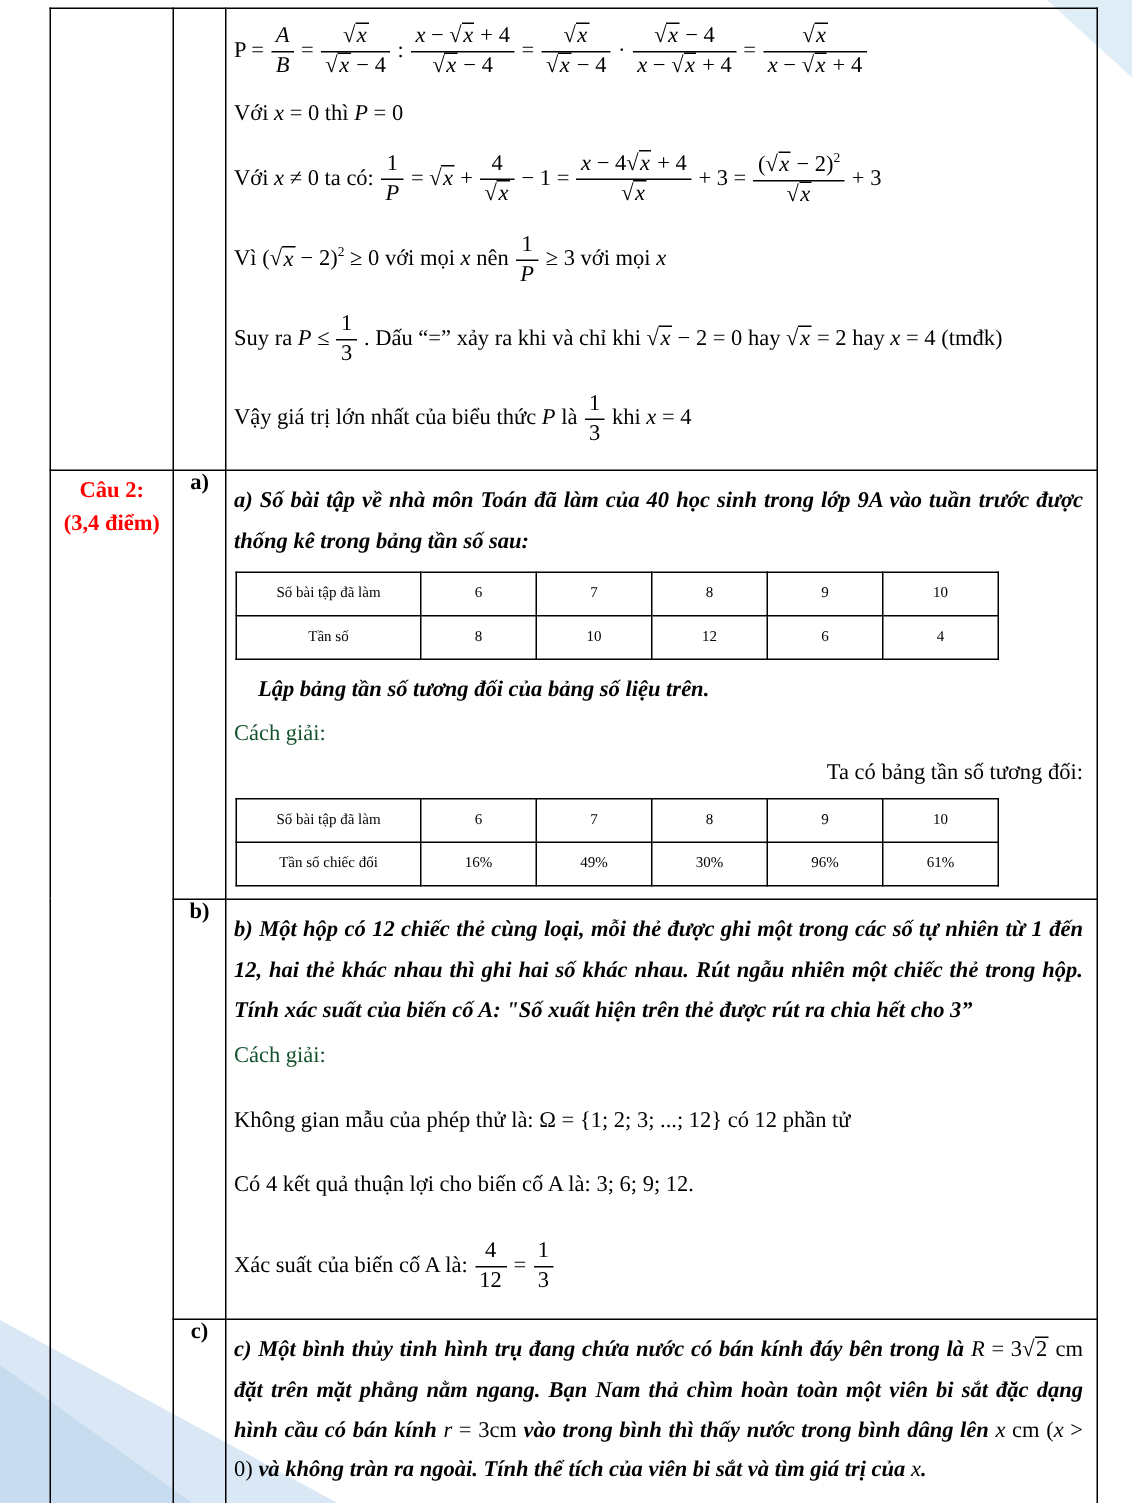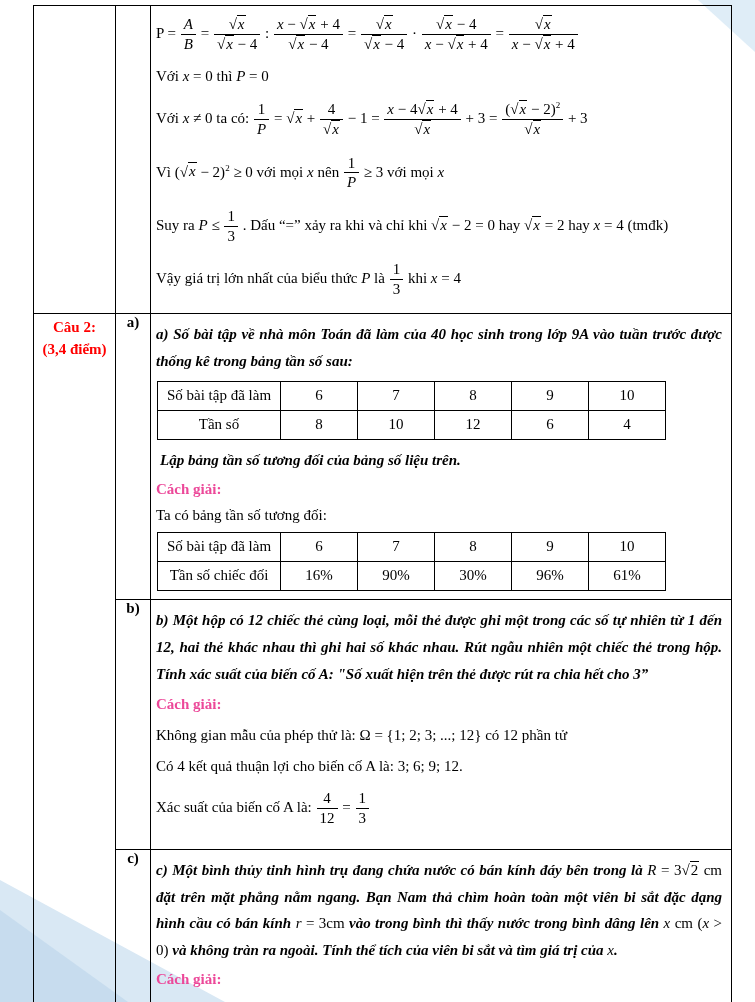--- a/index.html
+++ b/index.html
@@ -47,32 +47,32 @@
   .fr { display:inline-block; vertical-align:middle; text-align:center; padding:0 1px; }
   .fr .nu, .fr .de { display:block; padding:0 3px; line-height:1.25; }
   .fr .de { border-top:1px solid #000; }
   .sq { white-space:nowrap; }
   .rd { border-top:1px solid #000; padding:0 1px; }
   sup { font-size:9px; }
 
   
   .prob { font-weight:700; font-style:italic; text-align:justify; line-height:1.82; margin:1px 0 3px; }
   .prob .m { font-weight:400; font-style:normal; }
-  .task { text-align:left; margin:7px 4px 2px; }
-  .solhead { color:#ec4899; font-weight:700; margin:7px 0 5px; }
-  .plain { line-height:1.6; margin:2px 0 5px; }
+  .task { text-align:left; margin:7px 16px 2px; }
+  .solhead { color:#14532d; font-weight:400; margin:7px 0 5px; }
+  .plain { line-height:1.6; margin:2px 0 5px;text-align:right; }
   .sec-c .prob { line-height:1.78; }
 
   
   table.freq { border-collapse:collapse; table-layout:fixed; margin:5px 0 4px 1px; }
   table.freq td { border:1px solid #000; height:29px; text-align:center;
-                  vertical-align:middle; font-size:15px; padding:0; }
+                  vertical-align:middle; font-size:10px; padding:0; }
   col.lab { width:123px; } col.val { width:77px; }
 
-  .sec-b .sol-line { margin:14px 0 12px; }
+  .sec-b .sol-line { margin:26px 0 12px; }
 </style>
 </head>
 <body>
 
 <div class="page">
 
   <div class="wm wm-tr"></div>
   <div class="wm wm-bl1"></div>
   <div class="wm wm-bl2"></div>
 
@@ -152,21 +152,21 @@
                 <td>Số bài tập đã làm</td>
                 <td>6</td>
                 <td>7</td>
                 <td>8</td>
                 <td>9</td>
                 <td>10</td>
               </tr>
               <tr>
                 <td>Tần số chiếc đối</td>
                 <td>16%</td>
-                <td>90%</td>
+                <td>49%</td>
                 <td>30%</td>
                 <td>96%</td>
                 <td>61%</td>
               </tr>
             </tbody>
           </table>
         </td>
       </tr>
 
       <tr class="rb">

